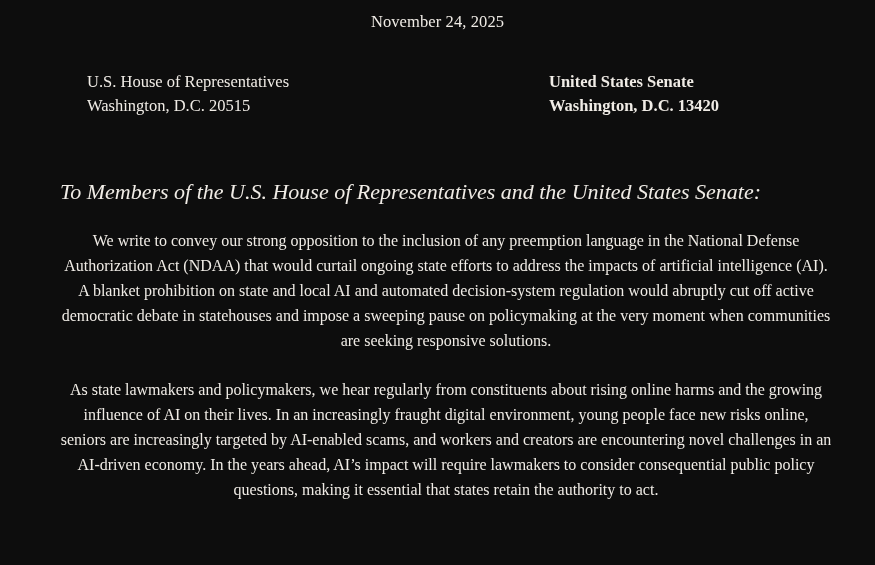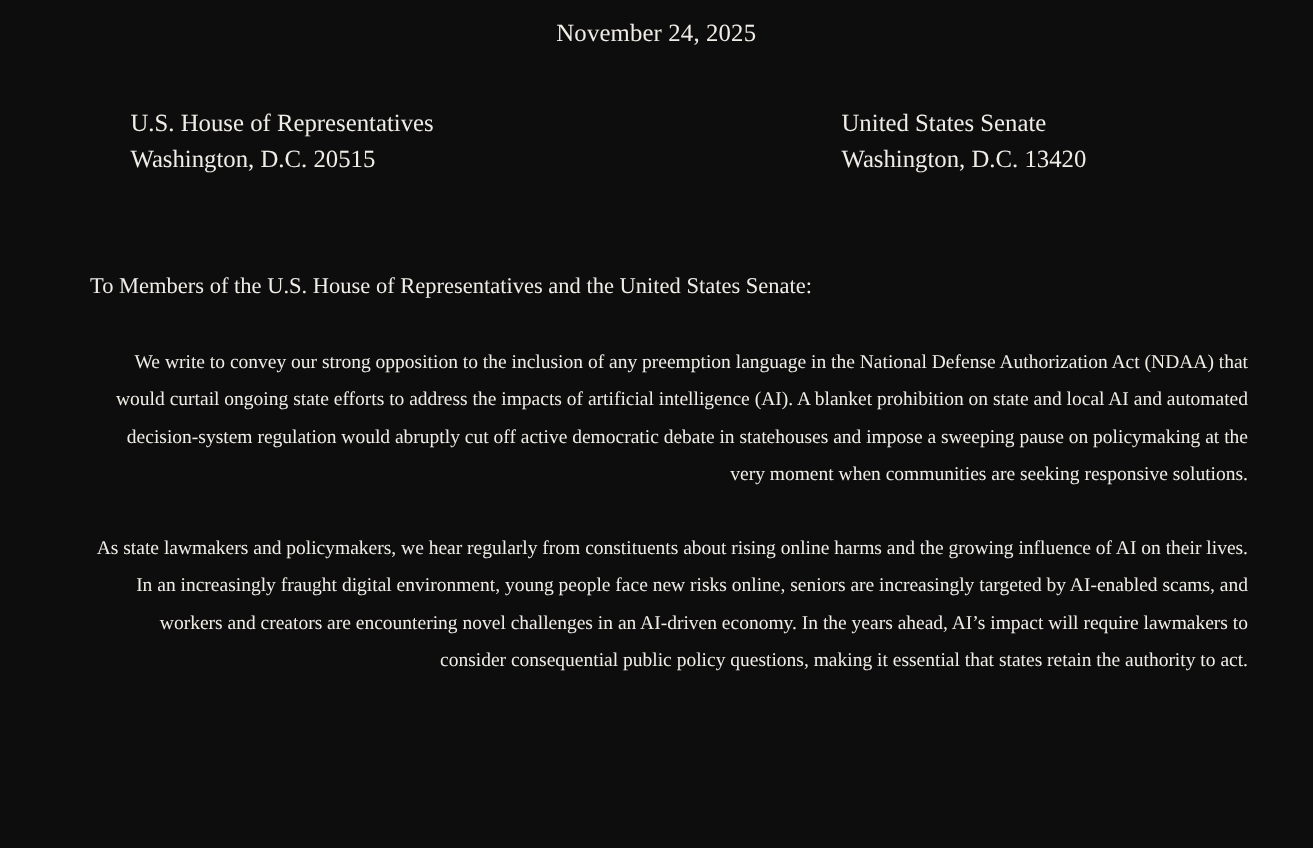--- a/index.html
+++ b/index.html
@@ -45,46 +45,47 @@
     top: 70px;
     left: 0;
     width: 875px;
     height: 56px;
   }
   .address-col {
     position: absolute;
     top: 0;
   }
   .address-col.left  { left: 70px;  }
-  .address-col.right { left: 544px; }
+  .address-col.right { left: 532px; font-weight: bold; }
   .address-line {
     display: block;
     font-size: 16.5px;
     line-height: 24px;
     white-space: nowrap;
     margin-left: 17px;
   }
 
   
   .body-block {
     position: absolute;
     top: 179px;
     left: 60px;
     width: 772px;
   }
   .salutation {
     margin: 0 0 24px 0;
-    font-size: 15px;
+    font-size: 22px;
     line-height: 25px;
+    font-style: italic;
   }
   .para {
     margin: 0 0 24px 0;
-    font-size: 13px;
+    font-size: 16px;
     line-height: 25px;
-    text-align: right;
+    text-align: center;
     hyphens: none;
   }
   .para:last-child { margin-bottom: 16px; }
 </style>
 </head>
 <body>
 
 <div class="page">
 
   <div class="date-line">November 24, 2025</div>

